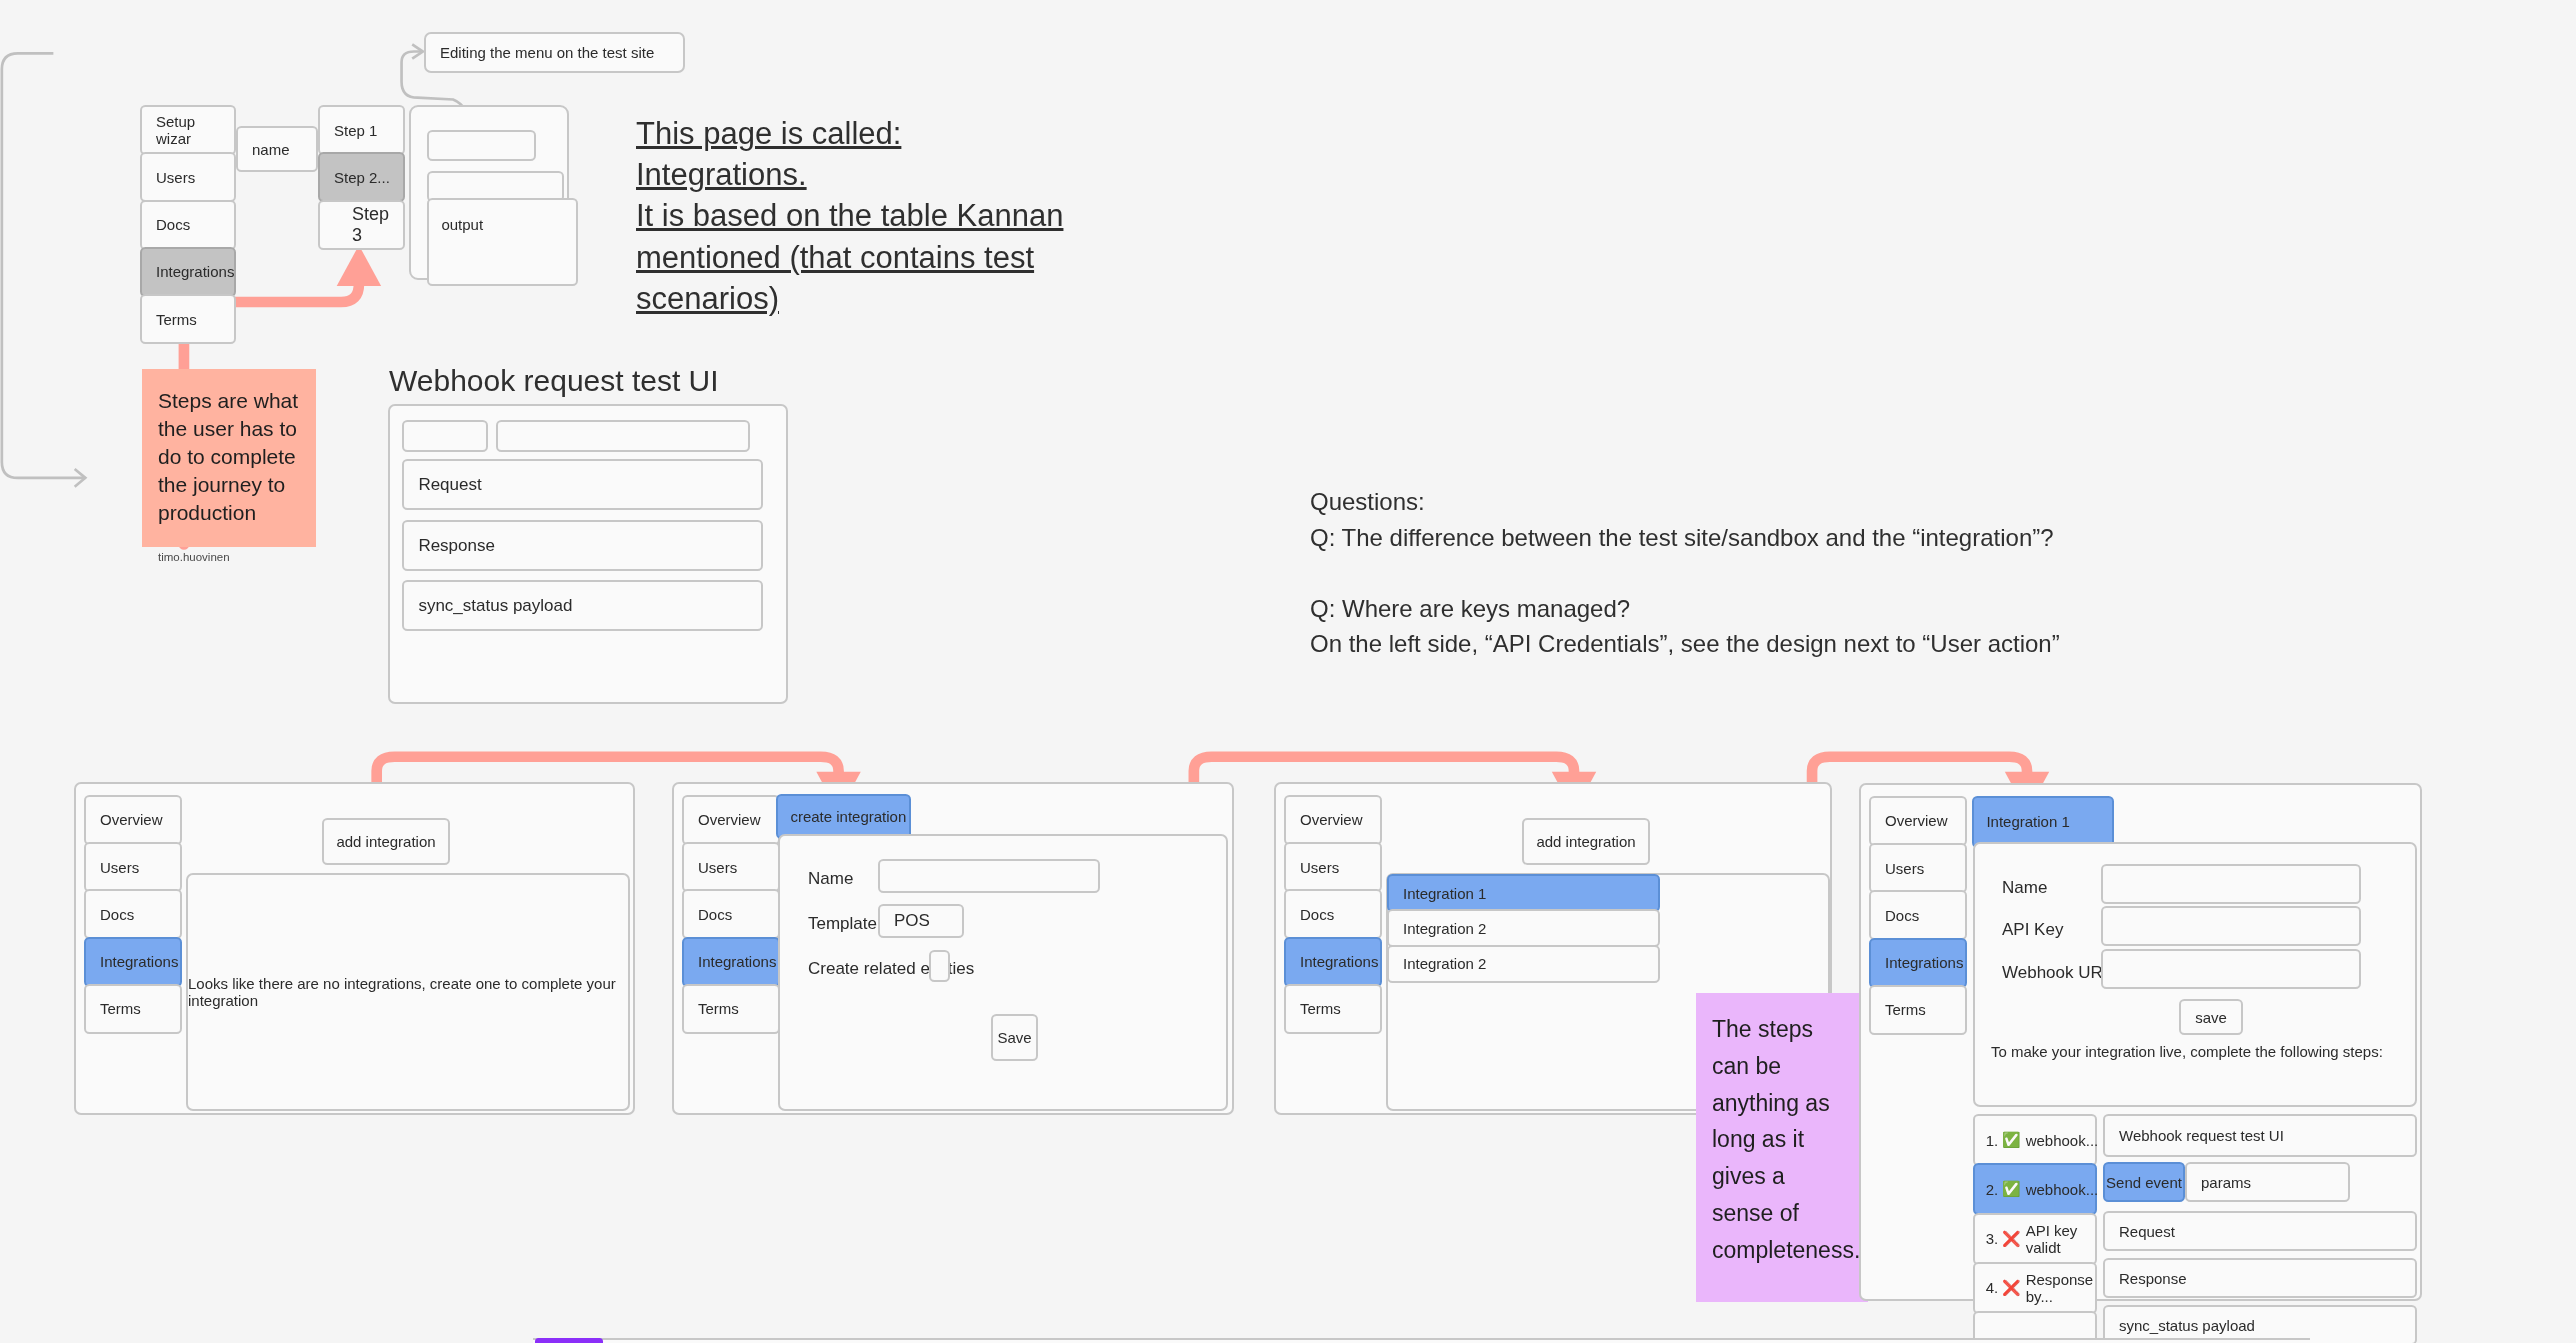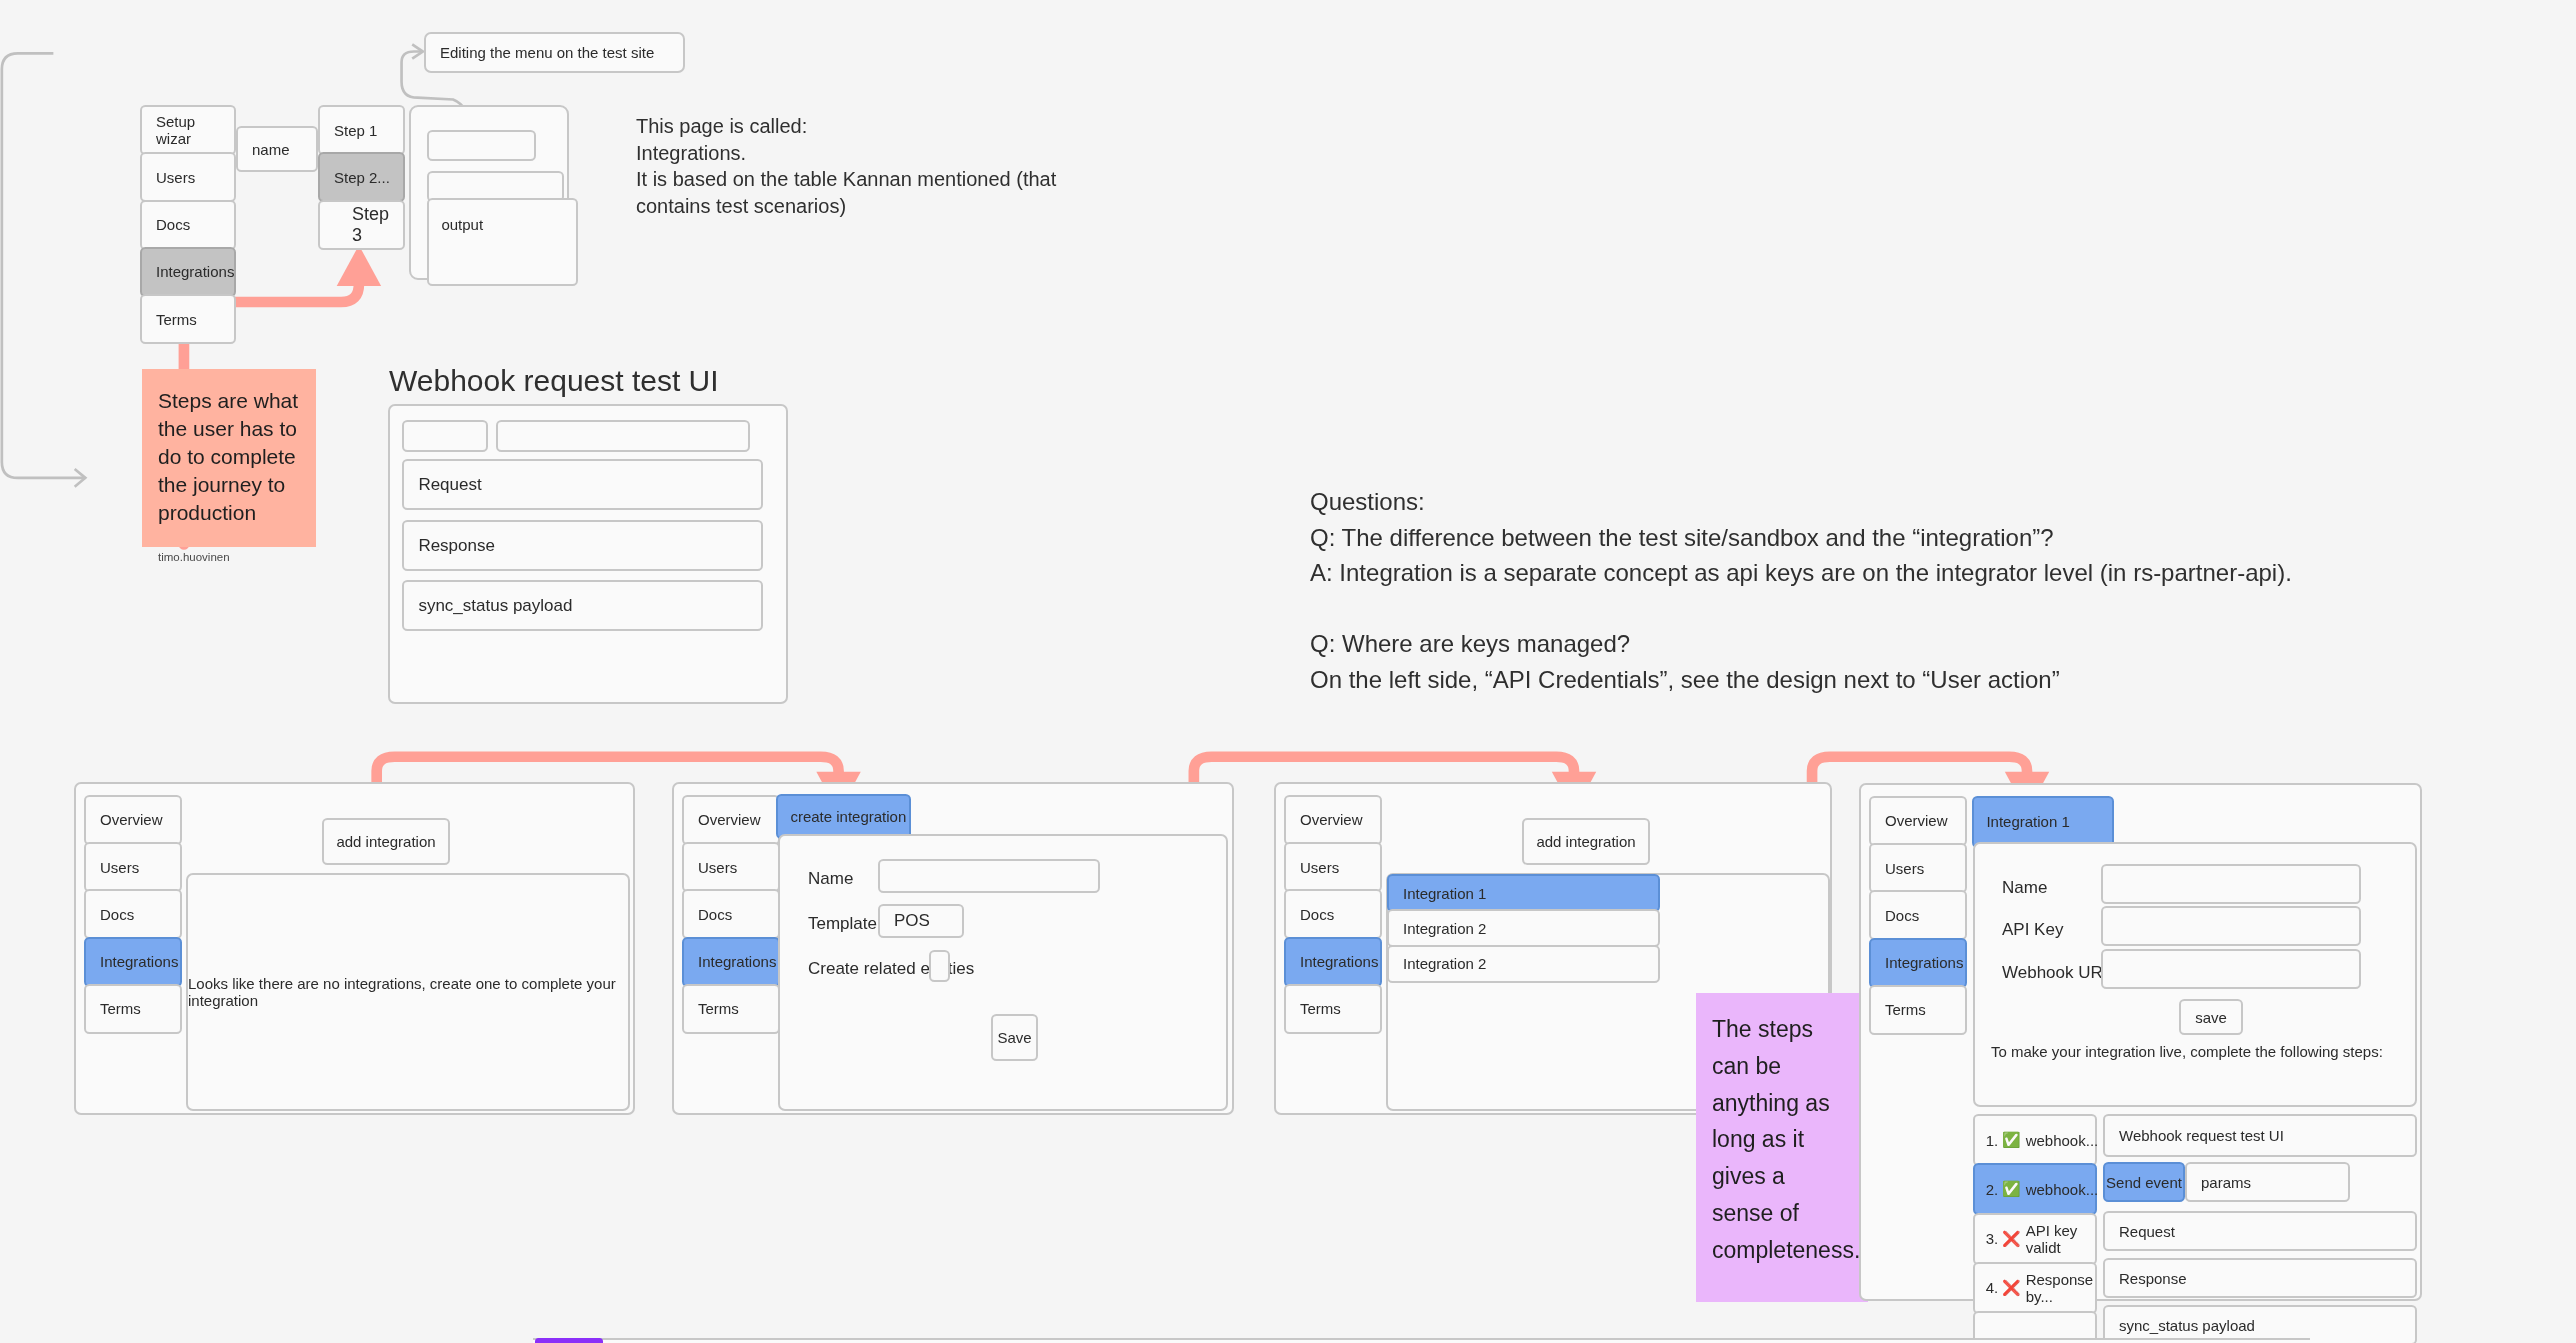--- a/index.html
+++ b/index.html
@@ -45,21 +45,21 @@
     border: 2.7px solid #c7c7c7;
     border-radius: 7px;
   }
 
   
   .freetext {
     color: #2f2f2f;
     white-space: pre-line;
     line-height: 1.33;
   }
-  .t-big { font-size: 20px; }
+  .t-big { font-size: 31px; text-decoration: underline; }
   .t-qa  { font-size: 24px; line-height: 1.48; }
   .t-h1  { font-size: 30px; color: #2f2f2f; }
 
   
   .sticky {
     padding: 18px 16px 10.7px 16px;
     line-height: 1.33;
     color: #1f1f1f;
     font-size: 21px;
     box-sizing: border-box;
@@ -186,21 +186,20 @@
       <span>Response</span>
     </div>
     <div class="wbox" style="position:absolute; left:12.4px; top:174px; width:343px; height:47px;">
       <span>sync_status payload</span>
     </div>
   </div>
 
   <div class="abs" style="left:1310px; top:484px; width:1226px;">
     <div class="freetext t-qa">Questions:</div>
     <div class="freetext t-qa">Q: The difference between the test site/sandbox and the “integration”?</div>
-    <div class="freetext t-qa">A: Integration is a separate concept as api keys are on the integrator level (in rs-partner-api).</div>
     <div class="freetext t-qa">&nbsp;</div>
     <div class="freetext t-qa">Q: Where are keys managed?</div>
     <div class="freetext t-qa">On the left side, “API Credentials”, see the design next to “User action”</div>
   </div>
 
   <div class="abs plain" style="left:74px; top:782px; width:561px; height:333px;">
     <div class="abs" style="left:8px; top:10.7px; width:98px;">
       <div class="wbox" style="height:46px; margin-bottom:-2.7px; font-size:15px;">
         <span>Overview</span>
         </div>

